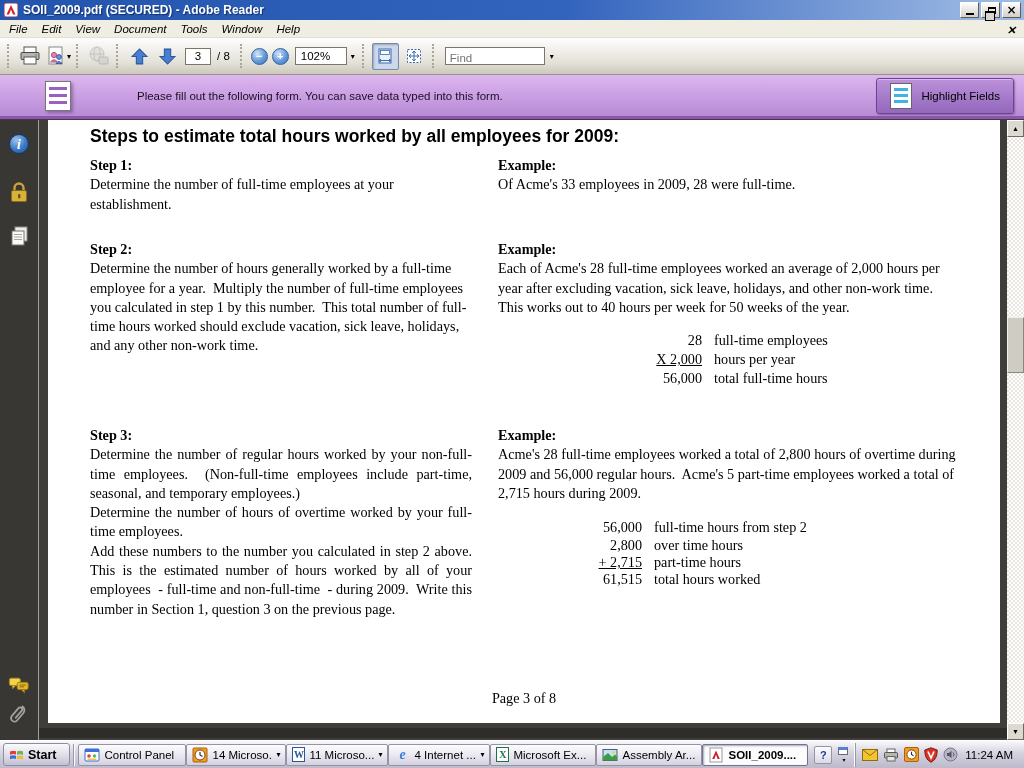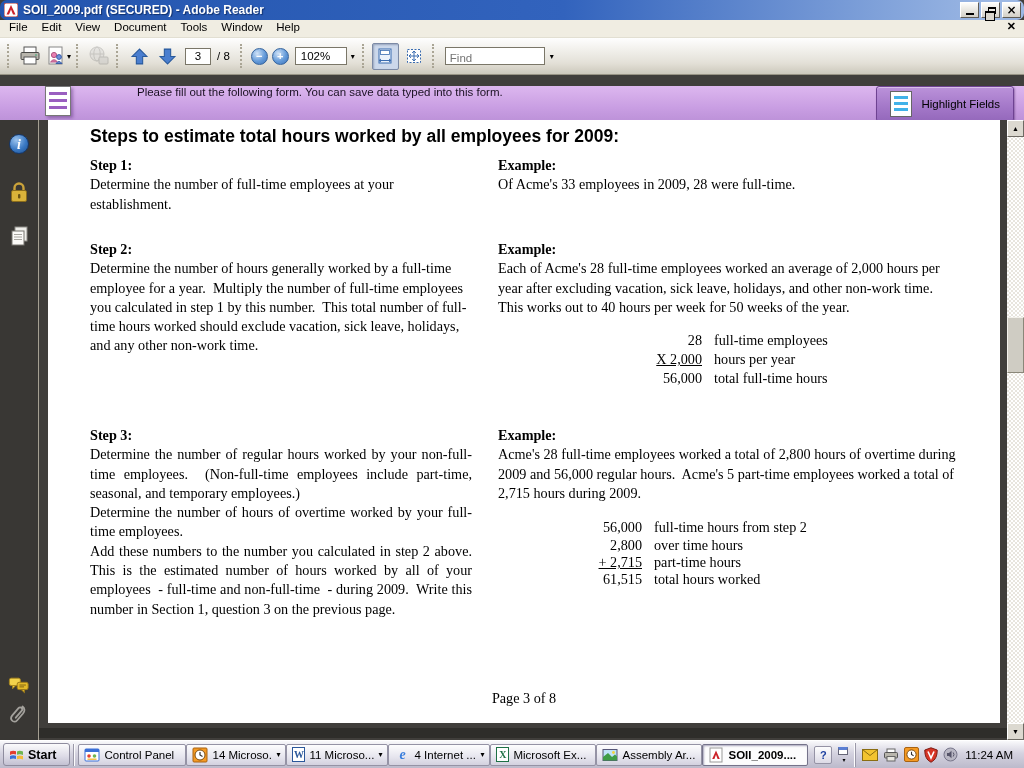--- a/index.html
+++ b/index.html
@@ -7,40 +7,39 @@
   body {
     width:1024px; height:768px; overflow:hidden; position:relative;
     font-family:"Liberation Sans", sans-serif; background:#403e3b;
     -webkit-font-smoothing:antialiased;
   }
 
   
   .titlebar {
     height:20px; display:flex; align-items:center; padding:0 3px 0 4px;
     background:linear-gradient(90deg,#2355ae 0%,#3263bd 55%,#9cb8e4 97%);
-    border-radius:7px;
   }
   .titlebar .app-icon { width:14px; height:14px; flex:0 0 auto; }
   .titlebar .title { flex:1; color:#fff; font-weight:bold; font-size:12px; margin-left:5px;
     text-shadow:1px 1px 1px rgba(0,20,60,.6); white-space:nowrap; overflow:hidden; }
   .winbtn {
     width:19px; height:16px; margin-left:2px; background:linear-gradient(#fdfdfb,#d3d0c7);
     border:1px solid #fff; border-right-color:#5f5c55; border-bottom-color:#5f5c55;
     display:flex; align-items:center; justify-content:center; position:relative; cursor:default;
   }
   .glyph-min { width:8px; height:2px; background:#000; margin-top:8px; }
   .glyph-max { width:8px; height:7px; border:1px solid #000; border-top-width:2px; position:relative; margin-left:2px; }
   .glyph-max::before { content:""; position:absolute; left:-4px; top:2px; width:8px; height:7px;
     border:1px solid #000; border-top-width:2px; background:#d9d6cd; }
   .glyph-x { font-size:12px; font-weight:bold; line-height:10px; color:#000; font-family:"DejaVu Sans",sans-serif; }
 
   
   .menubar {
-    height:18px; background:#f0ede2; display:flex; align-items:flex-start;
-    font-size:11.5px; color:#000; padding-left:2px; border-bottom:1px solid #e2dfd2;
+    height:18px; background:#f0ede2; display:flex; align-items:flex-end;
+    font-size:11.5px; color:#000; padding-left:2px; border-bottom:1px solid #e2dfd2;font-style:italic;
   }
   .menu-item { padding:1px 7px 2px 7px; }
   .menubar .doc-close { margin-left:auto; margin-right:8px; font-weight:bold; font-size:11px; }
 
   
   .toolbar {
     height:37px; display:flex; align-items:center; padding:0 4px;
     background:linear-gradient(#fefefe,#e3e0d7 70%,#ccc8bc);
     border-bottom:1px solid #979384;
   }
@@ -77,25 +76,24 @@
     margin-left:4px;
   }
   .find-box input {
     border:none; outline:none; width:100%; font-size:11.5px; color:#555; padding:0 4px;
     font-family:"Liberation Sans",sans-serif; background:transparent;
   }
   .find-dd { font-size:8px; padding:0 5px; }
 
   
   .formbar {
-    height:44px; display:flex; align-items:flex-start;
+    height:44px; display:flex; align-items:center;
     background:linear-gradient(#ddb7ef, #c89de2 55%, #b econ);
     background:linear-gradient(#ddb7ef, #c89de2 55%, #b78cd4);
     border-bottom:3px solid #8d55b0;
-    margin-top:11px;
   }
   .form-icon {
     width:26px; height:30px; background:#fff; border:1px solid #777; margin-left:45px;
     box-shadow:2px 2px 3px rgba(80,40,110,.45); padding:5px 3px; flex:0 0 auto;
   }
   .form-icon .stripes { width:100%; height:100%;
     background:repeating-linear-gradient(to bottom, #9a5fc0 0 3px, #fff 3px 7px); }
   .form-msg { font-size:11.5px; color:#1a1022; margin-left:66px; }
   .hl-btn {
     margin-left:auto; margin-right:10px; height:36px; display:flex; align-items:center; gap:9px;

